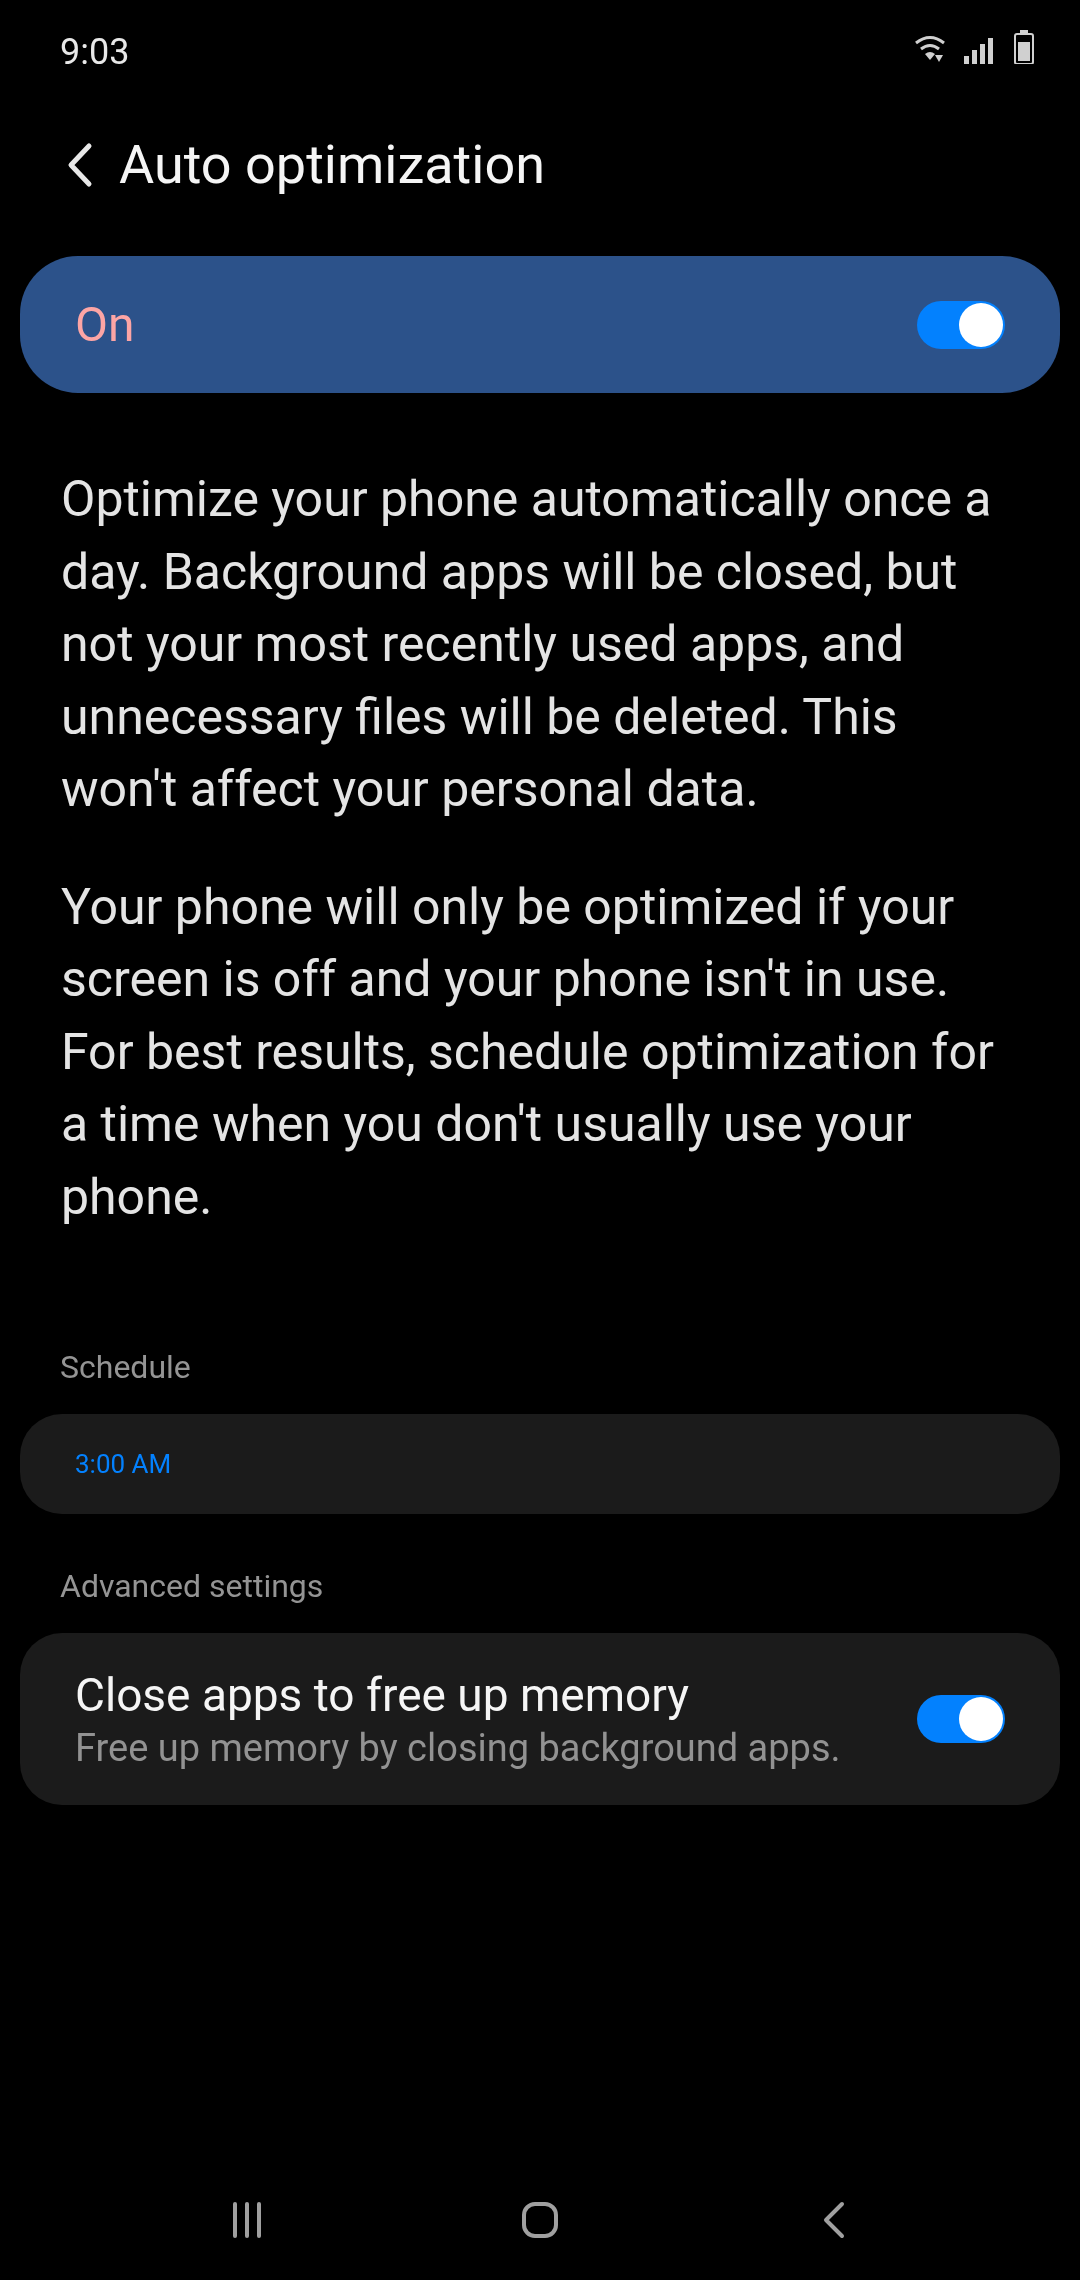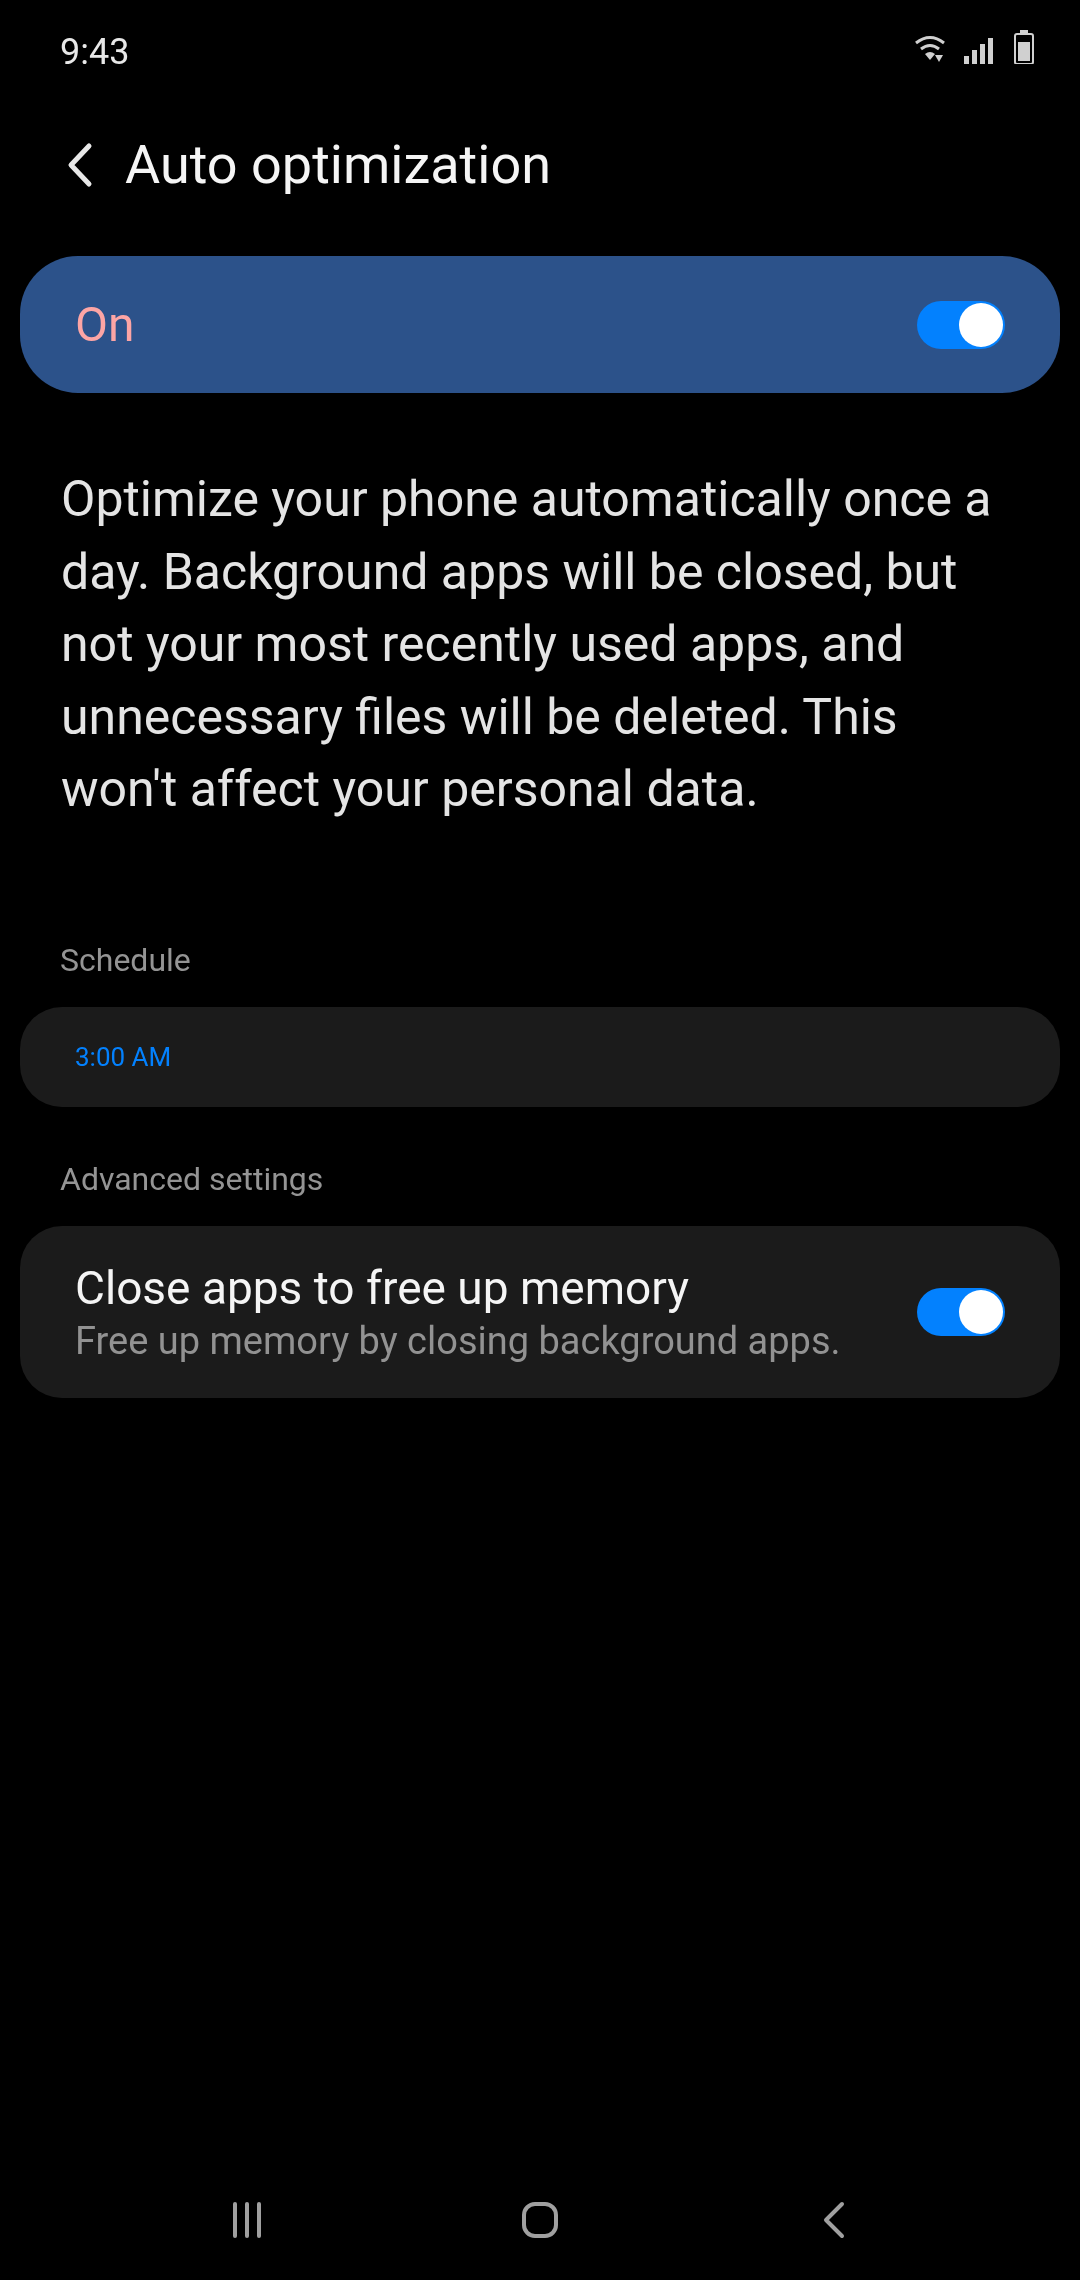--- a/index.html
+++ b/index.html
@@ -27,21 +27,21 @@
     }
     .status-right {
       display: flex;
       align-items: center;
       gap: 15px;
     }
     .header {
       display: flex;
       align-items: center;
       padding: 40px 45px 50px 55px;
-      gap: 22px;
+      gap: 16px;
     }
     .back-icon {
       width: 48px;
       height: 48px;
       display: flex;
       align-items: center;
       justify-content: center;
     }
     .header-title {
       font-size: 54px;
@@ -135,21 +135,21 @@
       height: 60px;
       display: flex;
       align-items: center;
       justify-content: center;
     }
   </style>
 </head>
 <body>
 
 <div class="status-bar">
-  <span>9:43</span>
+  <span>9:03</span>
   <div class="status-right">
     <span>
       <svg width="38" height="30" viewBox="0 0 38 30" fill="none">
         <path d="M19 26 L14 20 Q19 16 24 20 Z" fill="#d0d0d0"></path>
         <path d="M10 15 Q19 8 28 15" stroke="#d0d0d0" stroke-width="3" fill="none"></path>
         <path d="M5 9 Q19 -2 33 9" stroke="#d0d0d0" stroke-width="3" fill="none"></path>
         <polygon points="28,28 24,21 32,21" fill="#d0d0d0"></polygon>
       </svg>
     </span>
     <span>
@@ -181,20 +181,21 @@
 
 <div class="main-toggle-card">
   <span class="main-toggle-label">On</span>
   <div class="toggle">
     <div class="toggle-knob"></div>
   </div>
 </div>
 
 <div class="description">
   <p>Optimize your phone automatically once a day. Background apps will be closed, but not your most recently used apps, and unnecessary files will be deleted. This won't affect your personal data.</p>
+  <p>Your phone will only be optimized if your screen is off and your phone isn't in use. For best results, schedule optimization for a time when you don't usually use your phone.</p>
 </div>
 
 <div class="section-header">Schedule</div>
 
 <div class="settings-card">
   <div class="setting-row">
     <div class="setting-text">
       <div class="setting-value">3:00 AM</div>
     </div>
   </div>

